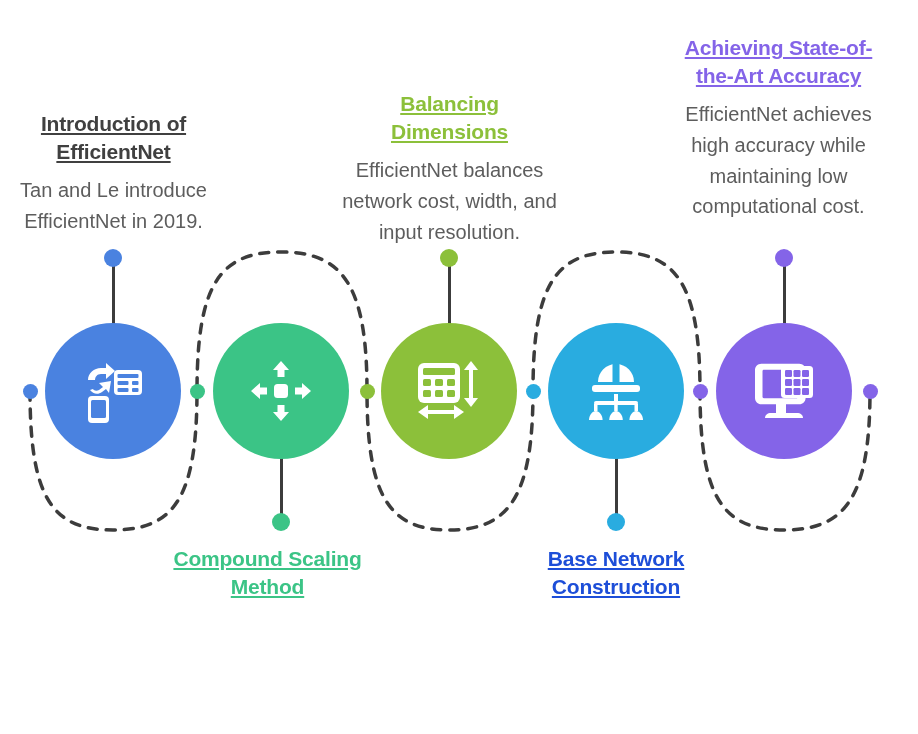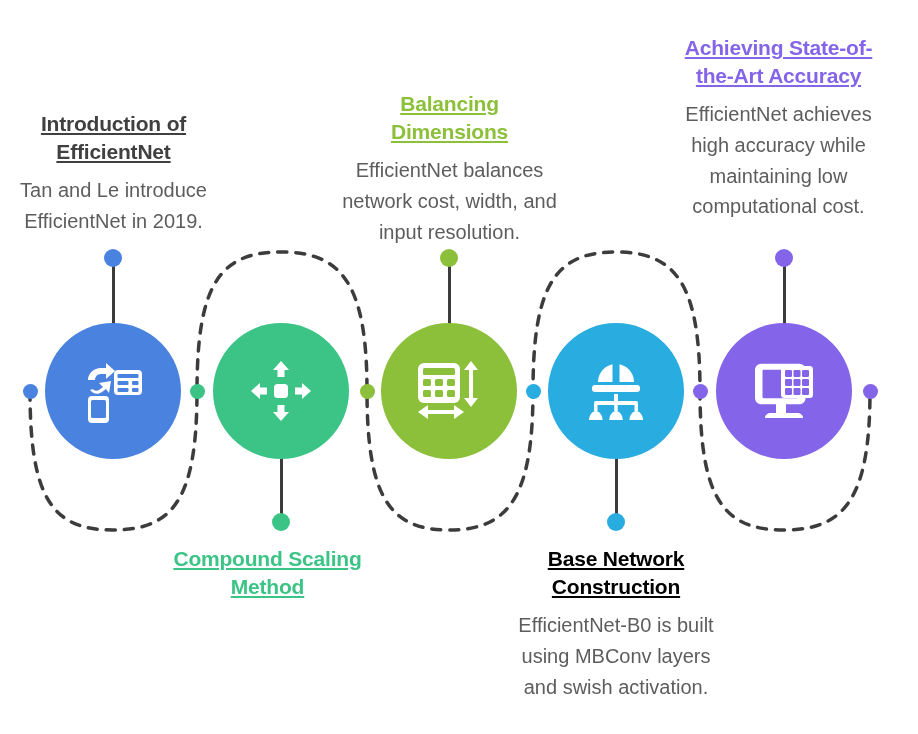--- a/index.html
+++ b/index.html
@@ -224,22 +224,21 @@
   <div class="block" style="left:153px; top:545px; width:229px;">
     <p class="block-title" style="color:#3bc486;">Compound Scaling Method</p>
   </div>
 
   <div class="block" style="left:340px; top:90px; width:219px;">
     <p class="block-title" style="color:#8cc03a;">Balancing Dimensions</p>
     <p class="block-desc">EfficientNet balances network cost, width, and input resolution.</p>
   </div>
 
   <div class="block" style="left:504px; top:545px; width:224px;">
-    <p class="block-title" style="color:#000000;">Base Network Construction</p>
-    <p class="block-desc">EfficientNet-B0 is built using MBConv layers and swish activation.</p>
+    <p class="block-title" style="color:#1d4ed8;">Base Network Construction</p>
   </div>
 
   <div class="block" style="left:672px; top:34px; width:213px;">
     <p class="block-title" style="color:#8464e8;">Achieving State-of-the-Art Accuracy</p>
     <p class="block-desc">EfficientNet achieves high accuracy while maintaining low computational cost.</p>
   </div>
 
 </div>
 
 </body></html>

